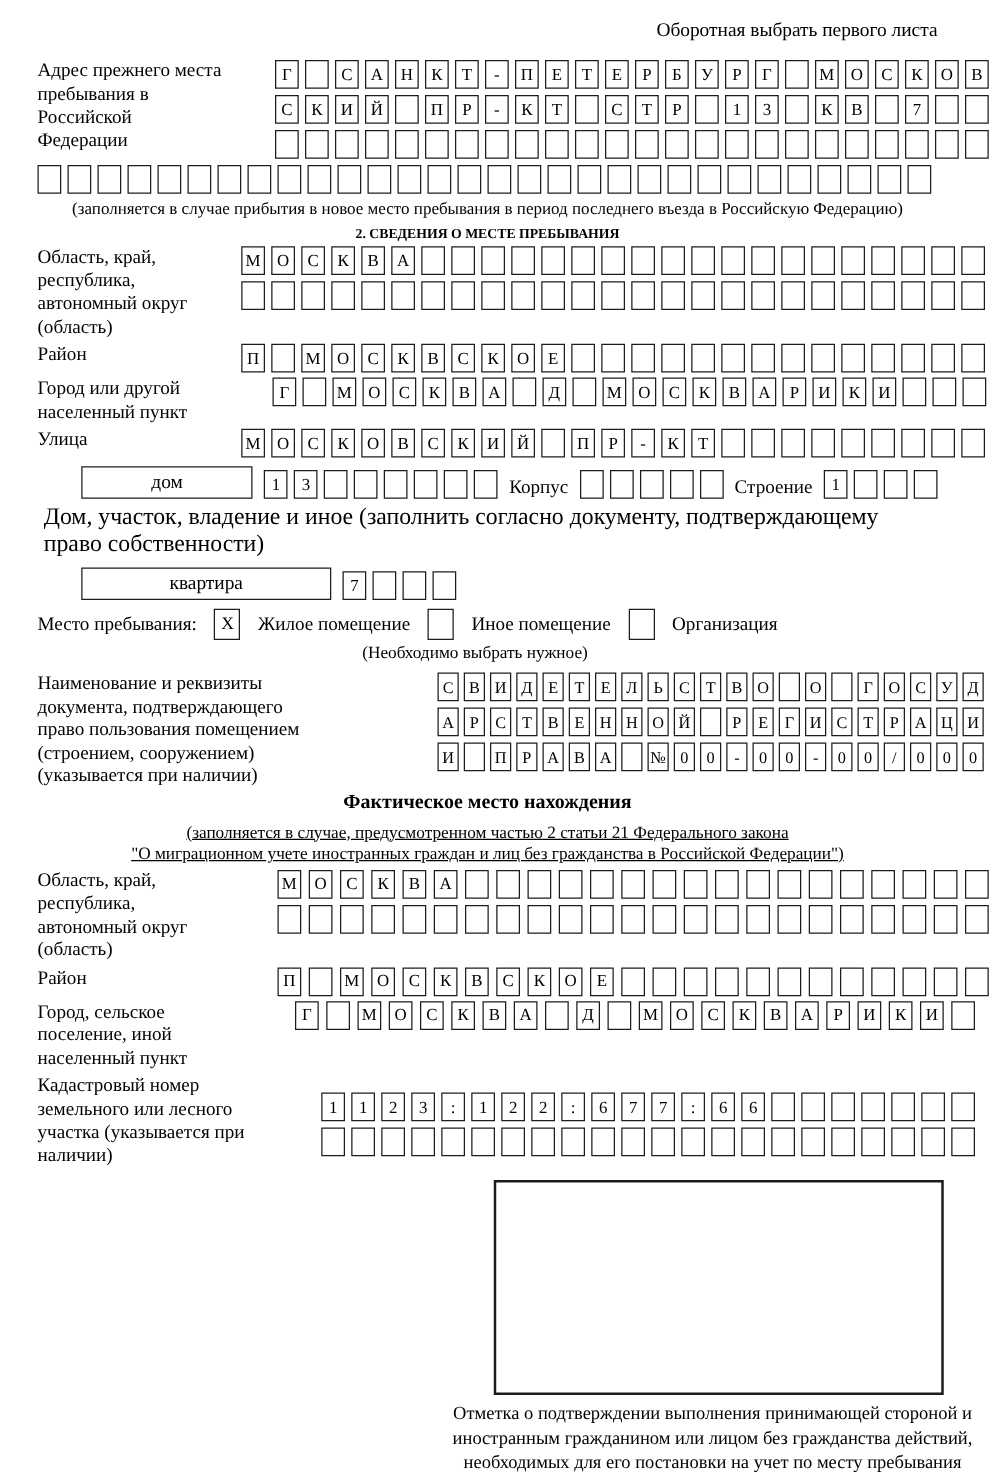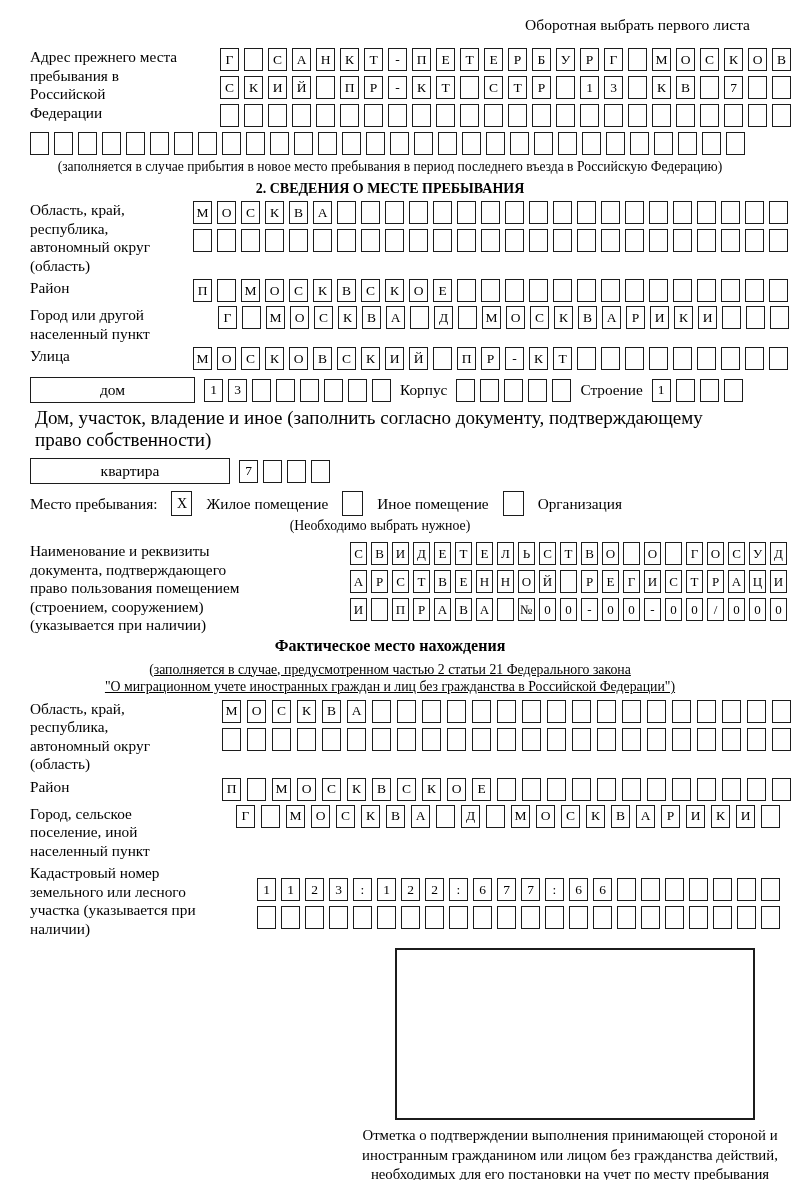--- a/index.html
+++ b/index.html
@@ -23,23 +23,23 @@
   .cell {
     box-sizing:border-box; flex:0 0 19px; width:19px; height:23px;
     border:1.6px solid #1c1c1c; display:flex; align-items:center; justify-content:center;
     font-size:13.5px; background:#fff;
   }
   .cells.narrow { column-gap:4px; }
   .cells.narrow .cell { flex-basis:17px; width:17px; font-size:13px; }
 
   .mt5 { margin-top:5px; } .mt6 { margin-top:6px; } .mt8 { margin-top:8px; }
   .center-note { text-align:center; font-size:13.6px; margin-top:4px; }
-  .sec-title { text-align:center; font-weight:bold; font-size:14px; margin-top:6px; margin-bottom:2px; }
-
-  .house-row { display:flex; align-items:center; column-gap:9px; margin-top:7px; }
+  .sec-title { text-align:center; font-weight:bold; font-size:11px; margin-top:6px; margin-bottom:2px; }
+
+  .house-row { display:flex; align-items:flex-end; column-gap:9px; margin-top:7px;margin-left:35px; }
   .wbox {
     box-sizing:border-box; height:26px; border:1.7px solid #1c1c1c;
     display:flex; align-items:center; justify-content:center; font-size:15.5px;
   }
   .wbox.w165 { width:165px; } .wbox.w200 { width:200px; }
   .inline-label { font-size:15.3px; }
   .small-caption { font-size:19px; margin-top:4px; margin-left:5px; }
 
   .opt-row { display:flex; align-items:center; column-gap:14px; margin-top:7px; font-size:15.3px; }
   .cbox {

